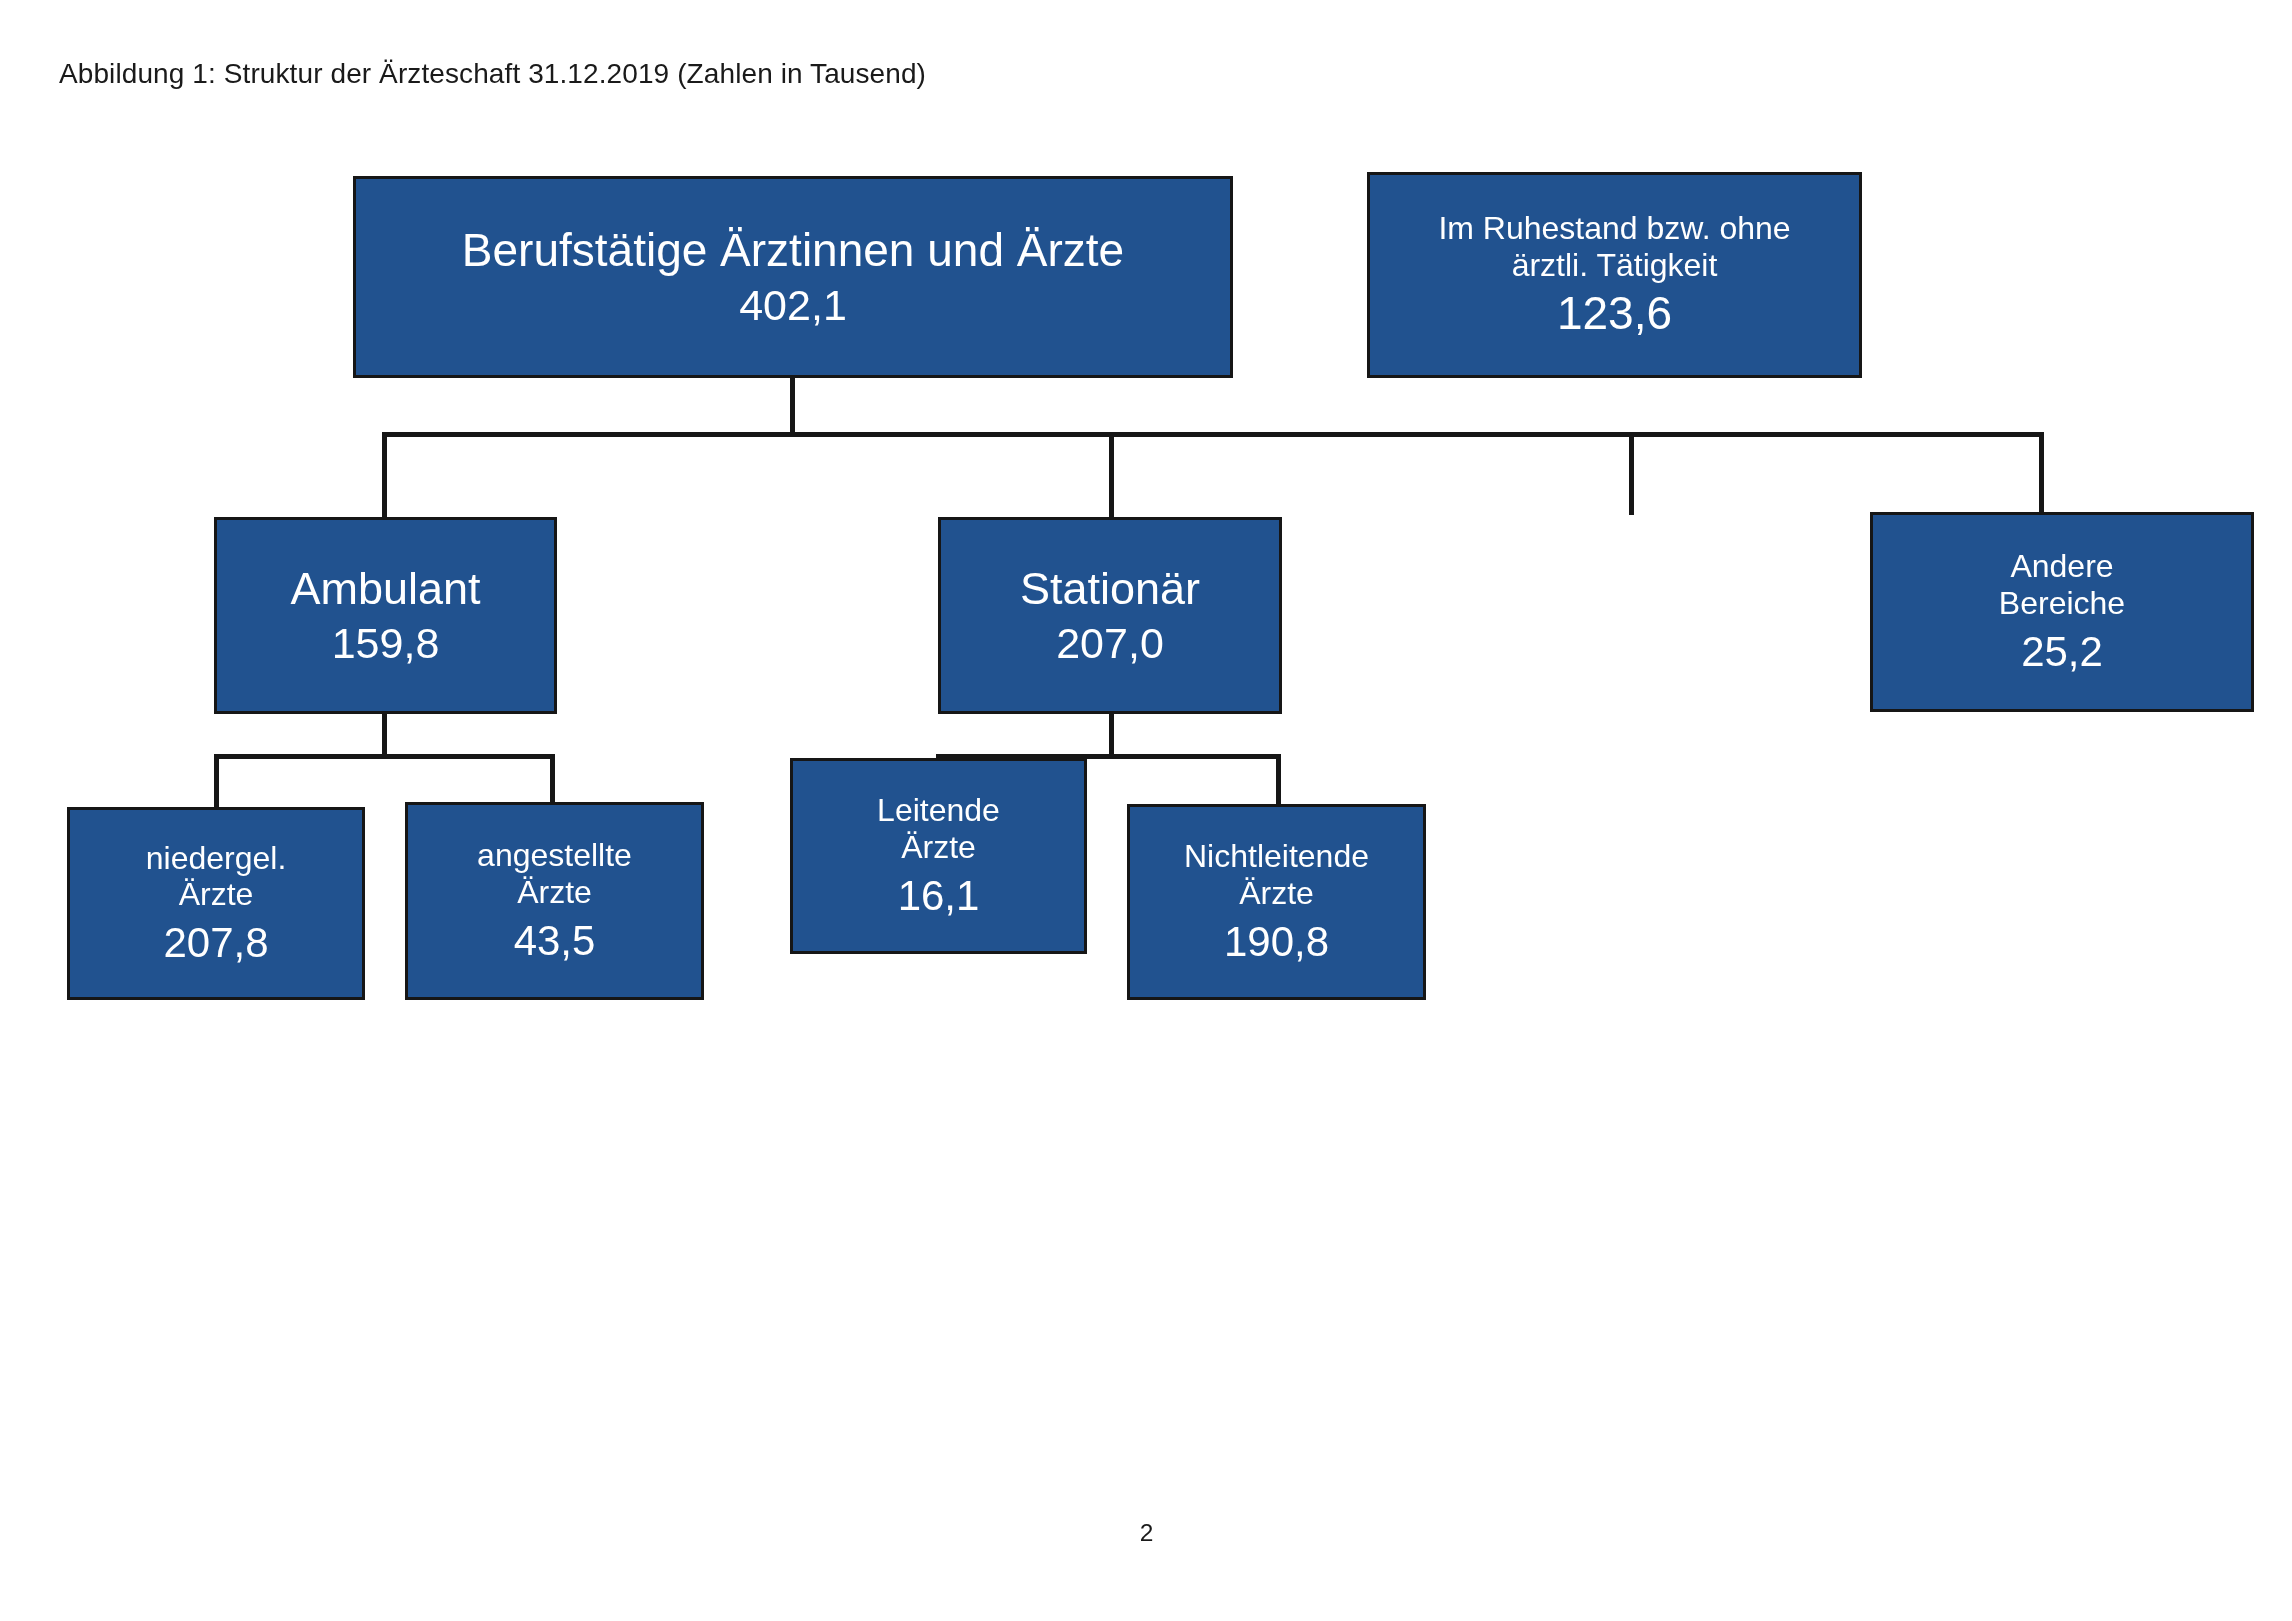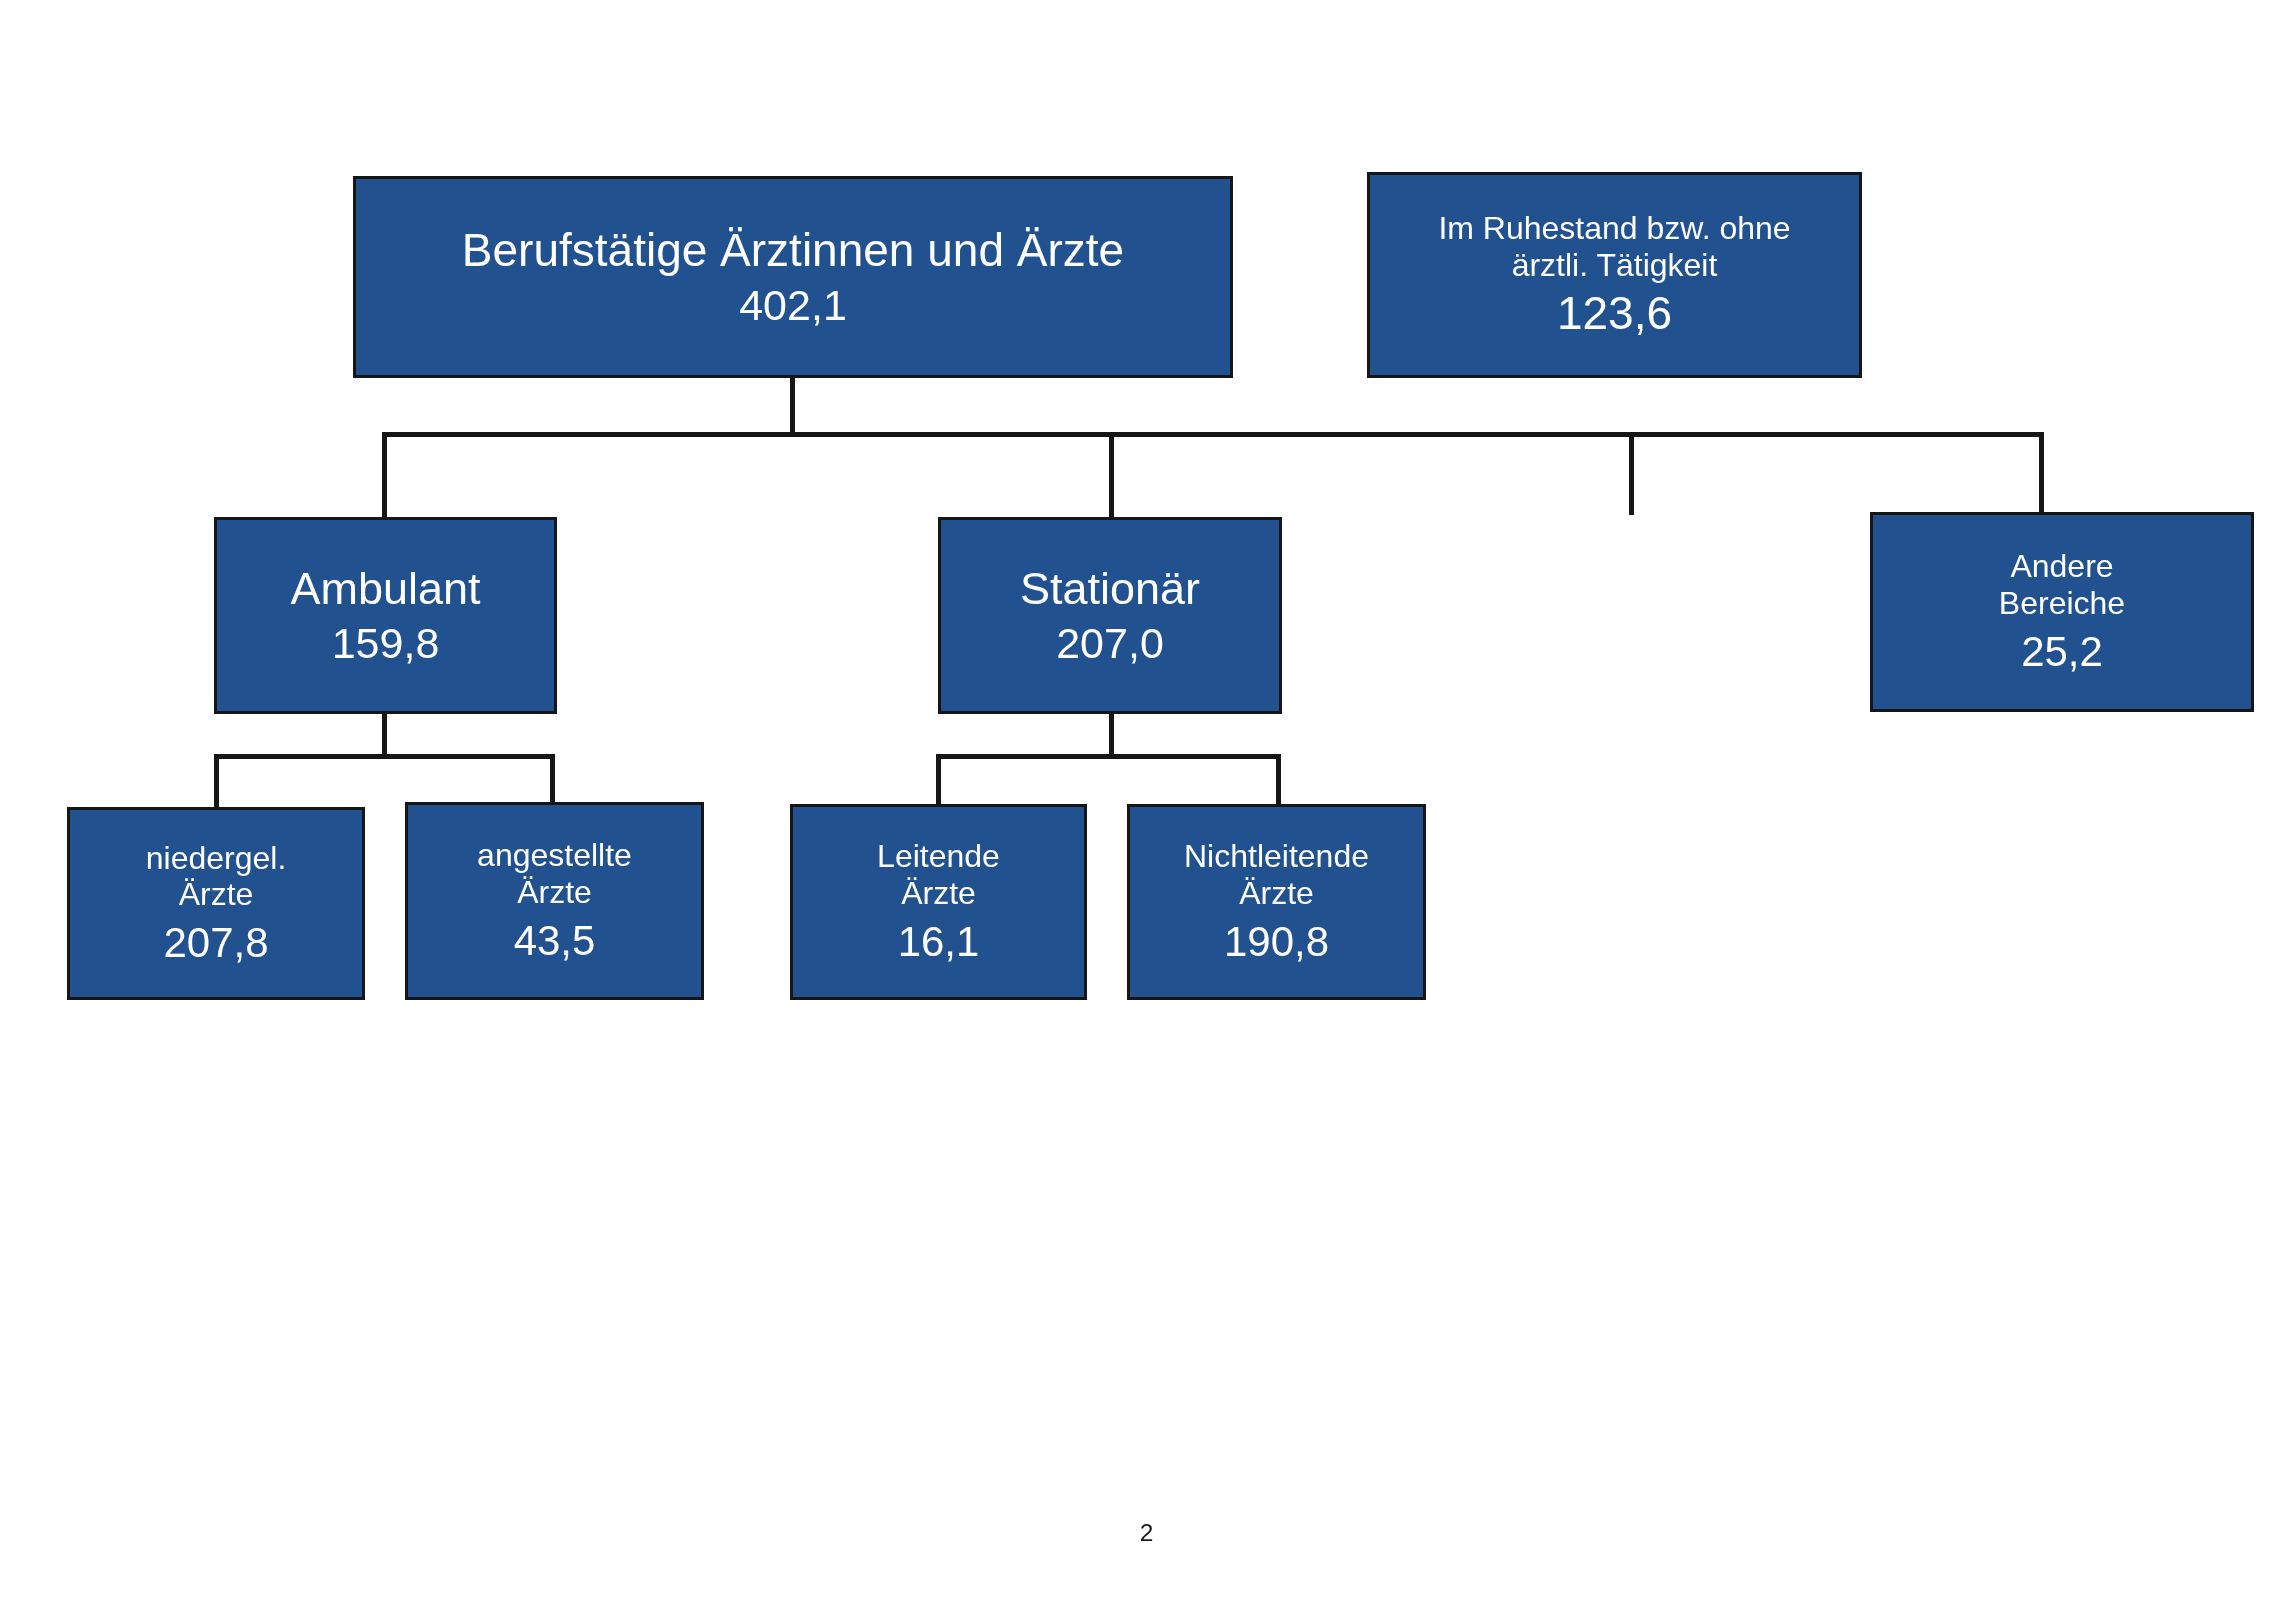--- a/index.html
+++ b/index.html
@@ -85,20 +85,21 @@
     background: #161616;
   }
   .line.v { width: 4.9px; }
   .line.h { height: 4.9px; }
 </style>
 </head>
 <body>
 
 <div id="page">
 
+  <div id="caption">Abbildung 1: Struktur der Ärzteschaft 31.12.2019 (Zahlen in Tausend)</div>
 
   <div class="line v" style="left:790px; top:377px; height:59px;"></div>
   <div class="line h" style="left:382px; top:432px; width:1661px;"></div>
   <div class="line v" style="left:382px; top:432px; height:88px;"></div>
   <div class="line v" style="left:1109px; top:432px; height:88px;"></div>
   <div class="line v" style="left:1629px; top:432px; height:83px;"></div>
   <div class="line v" style="left:2039px; top:432px; height:83px;"></div>
 
   <div class="line v" style="left:382px; top:713px; height:45px;"></div>
   <div class="line h" style="left:214px; top:754px; width:341px;"></div>
@@ -143,21 +144,21 @@
 Ärzte</span>
     <span class="value">207,8</span>
   </div>
 
   <div class="node size-small" style="left:405px; top:802px; width:299px; height:198px;">
     <span class="label">angestellte
 Ärzte</span>
     <span class="value">43,5</span>
   </div>
 
-  <div class="node size-small" style="left:790px; top:804px; width:297px; height:196px;">
+  <div class="node size-small" style="left:790px; top:758px; width:297px; height:196px;">
     <span class="label">Leitende
 Ärzte</span>
     <span class="value">16,1</span>
   </div>
 
   <div class="node size-small" style="left:1127px; top:804px; width:299px; height:196px;">
     <span class="label">Nichtleitende
 Ärzte</span>
     <span class="value">190,8</span>
   </div>

